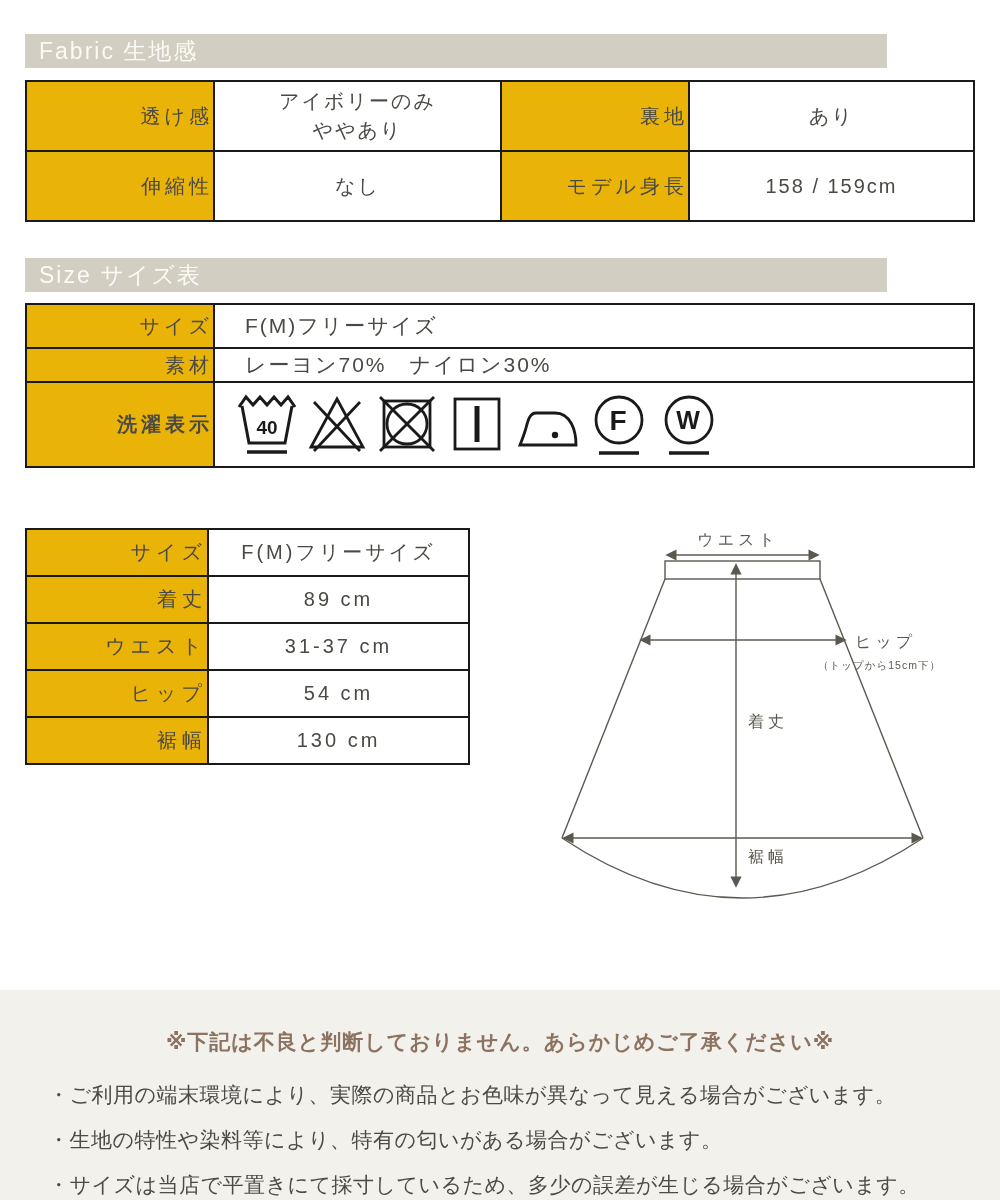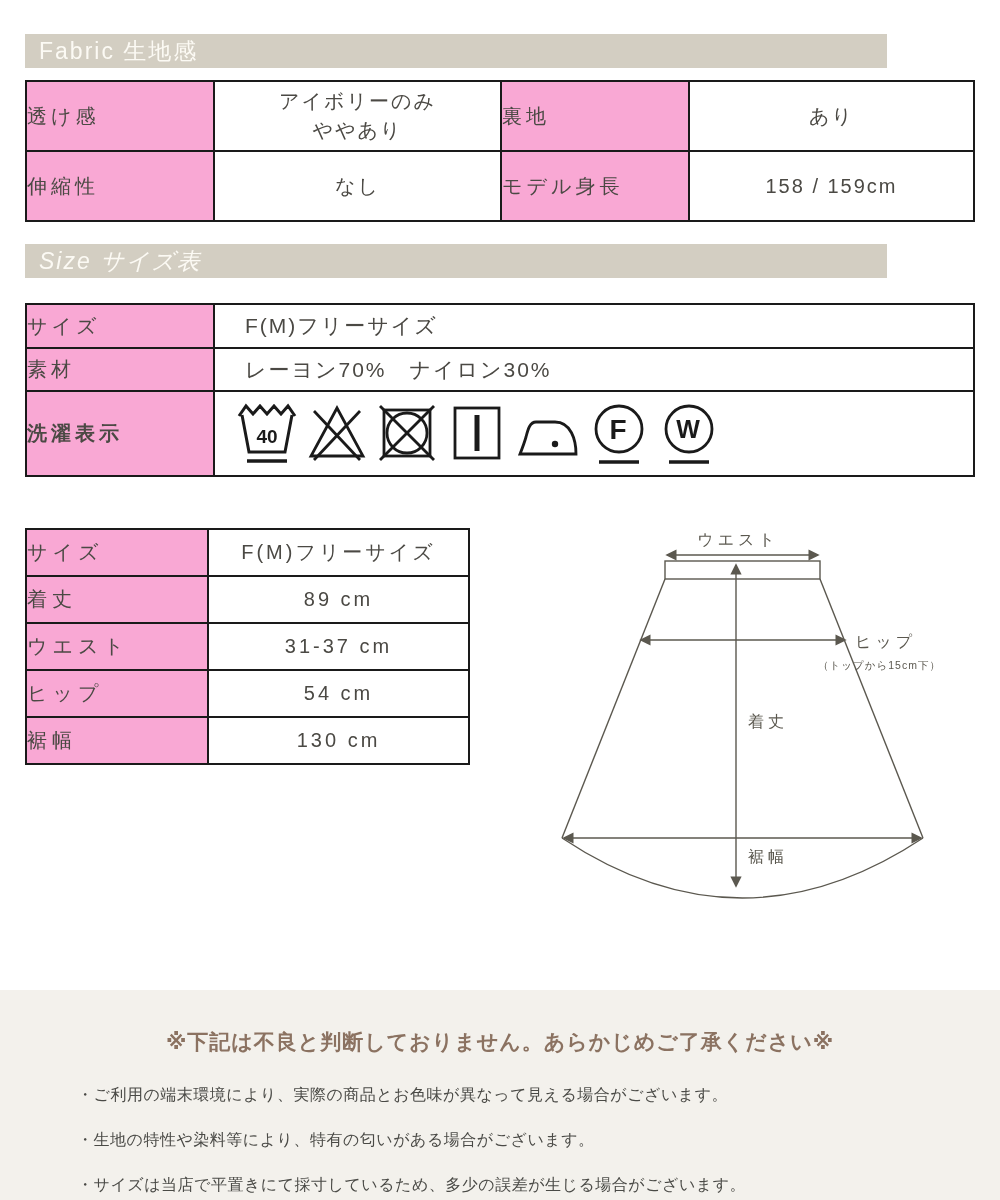--- a/index.html
+++ b/index.html
@@ -6,39 +6,39 @@
   body { background:#ffffff; font-family:"Liberation Sans","DejaVu Sans",sans-serif; }
   .canvas { position:relative; width:1000px; height:1200px; background:#ffffff; overflow:hidden; }
 
   .section-bar {
     position:absolute; left:25px; width:862px; height:34px;
     background:#d3cec2; color:#fcfaf4;
     font-size:23px; line-height:34px; letter-spacing:2px;
     padding-left:14px; white-space:nowrap;
   }
   .bar-fabric { top:34px; }
-  .bar-size   { top:244px;font-style:italic; }
+  .bar-size   { top:258px; }
 
   table.tbl { position:absolute; border-collapse:collapse; table-layout:fixed; background:#ffffff; }
   table.tbl td { border:2px solid #1a1a1a; vertical-align:middle; }
   td.lbl {
-    background:#f9a8d4; color:#4b4944; text-align:left;
+    background:#eab308; color:#4b4944; text-align:right;
     font-size:20px; letter-spacing:4px;
   }
   td.val { background:#ffffff; color:#4b4944; font-size:20px; letter-spacing:2px; }
   td.val.center { text-align:center; }
   td.val.left   { text-align:left; padding-left:30px; }
   .preline { white-space:pre-line; line-height:1.45; font-size:19px;margin-top:11px; }
 
   .fabric-tbl { left:25px; top:80px; width:948px; }
   .fabric-tbl tr { height:70px; }
 
   .size-tbl1 { left:25px; top:303px; width:948px; }
   .size-tbl1 .r1 { height:44px; }
-  .size-tbl1 .r2 { height:43px; }
+  .size-tbl1 .r2 { height:34px; }
   .size-tbl1 .r3 { height:85px;font-weight:bold; }
   .size-tbl1 td.val { font-size:21px; }
 
   .care-row { display:flex; align-items:center; gap:10px; padding-left:22px; }
   .care-ic { display:inline-flex; }
   .care-ic svg { display:block; }
 
   .size-tbl2 { left:25px; top:528px; width:443px; }
   .size-tbl2 tr { height:47px; }
   .size-tbl2 td.lbl { letter-spacing:5px; }
@@ -52,23 +52,22 @@
   .notes {
     position:absolute; left:0; top:990px; width:1000px; height:212px;
     background:#f3f1ec;
   }
   .notes-heading {
     padding-top:38px; text-align:center;
     color:#8b7261; font-size:21px; font-weight:600; letter-spacing:1px;
   }
   .notes-list { margin-top:16px; padding-left:48px; }
   .notes-item {
-    color:#4a4a46; font-size:16px; line-height:45px; letter-spacing:0.5px;
+    color:#4a4a46; font-size:21px; line-height:45px; letter-spacing:0.5px;
     white-space:nowrap;
-    margin-left:29px;
   }
 </style>
 </head>
 <body>
 
 <div class="canvas">
 
   <div class="section-bar bar-fabric">Fabric 生地感</div>
 
   <table class="tbl fabric-tbl">

